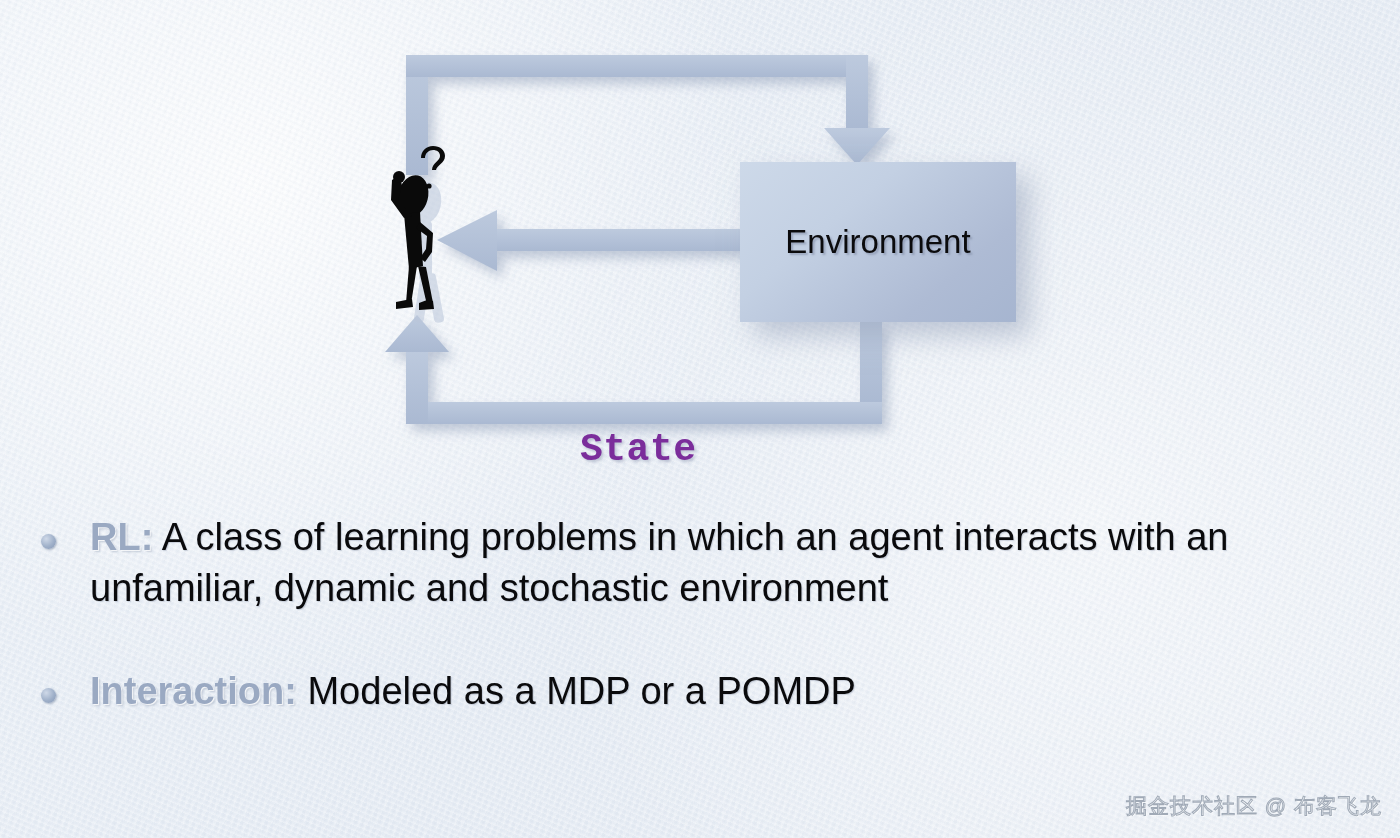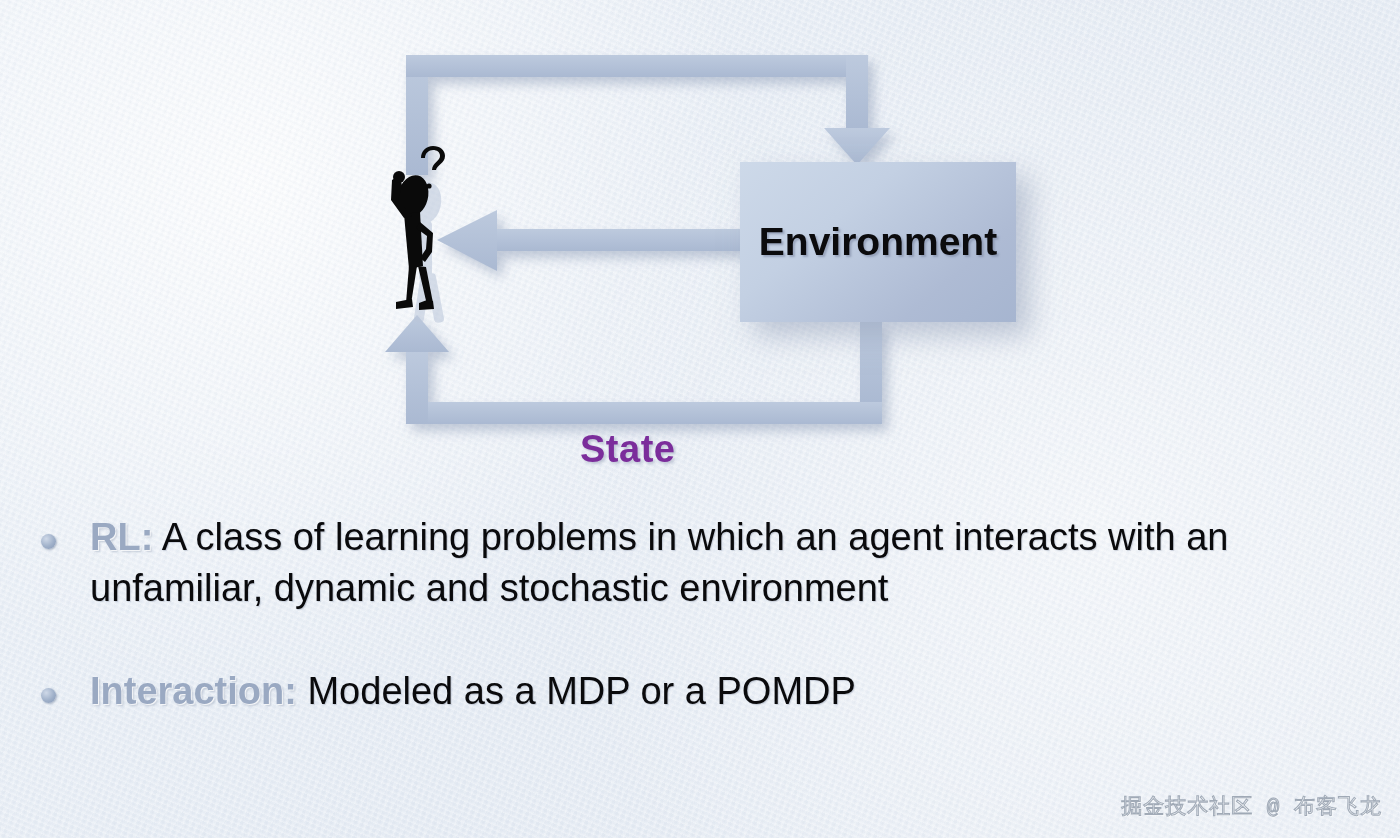--- a/index.html
+++ b/index.html
@@ -47,47 +47,47 @@
     font-family: "Liberation Sans", sans-serif;
     font-weight: bold;
     font-size: 38px;
     letter-spacing: 0.5px;
     color: #7B2D9B;
     text-shadow: 2px 2px 3px rgba(120,130,160,0.40);
     white-space: nowrap;
   }
   #label-action { left: 570px; top: 12px; }
   #label-reward { left: 536px; top: 190px; }
-  #label-state  { left: 580px; top: 428px; }
+  #label-state  { left: 580px; top: 428px; font-family: Liberation Mono, monospace; }
 
   #env-box {
     position: absolute;
     left: 740px;
     top: 162px;
     width: 276px;
     height: 160px;
     background: linear-gradient(140deg, #cdd9e9 0%, #c3d0e3 35%, #aebbd4 75%, #a6b5d0 100%);
     box-shadow: 14px 14px 26px rgba(150,162,185,0.55);
     display: flex;
     align-items: center;
     justify-content: center;
   }
   #env-label {
     font-family: "Liberation Sans", sans-serif;
-    font-weight: bold;
-    font-size: 39px;
+    font-weight: normal;
+    font-size: 33px;
     color: #0b0b0d;
     text-shadow: 2px 2px 2px rgba(120,132,158,0.55);
     white-space: nowrap;
   }
   #watermark {
     position: absolute;
     right: 18px;
     bottom: 18px;
-    font-family: Liberation Mono, monospace;
+    font-family: Liberation Sans, sans-serif;
     font-size: 21px;
     color: rgba(150,160,172,0.0);
     -webkit-text-stroke: 1px rgba(146,156,170,0.85);
     text-shadow: 1px 1px 0 rgba(255,255,255,0.75);
     white-space: nowrap;
     letter-spacing: 1px;
   }
 
   
   #bullets {

